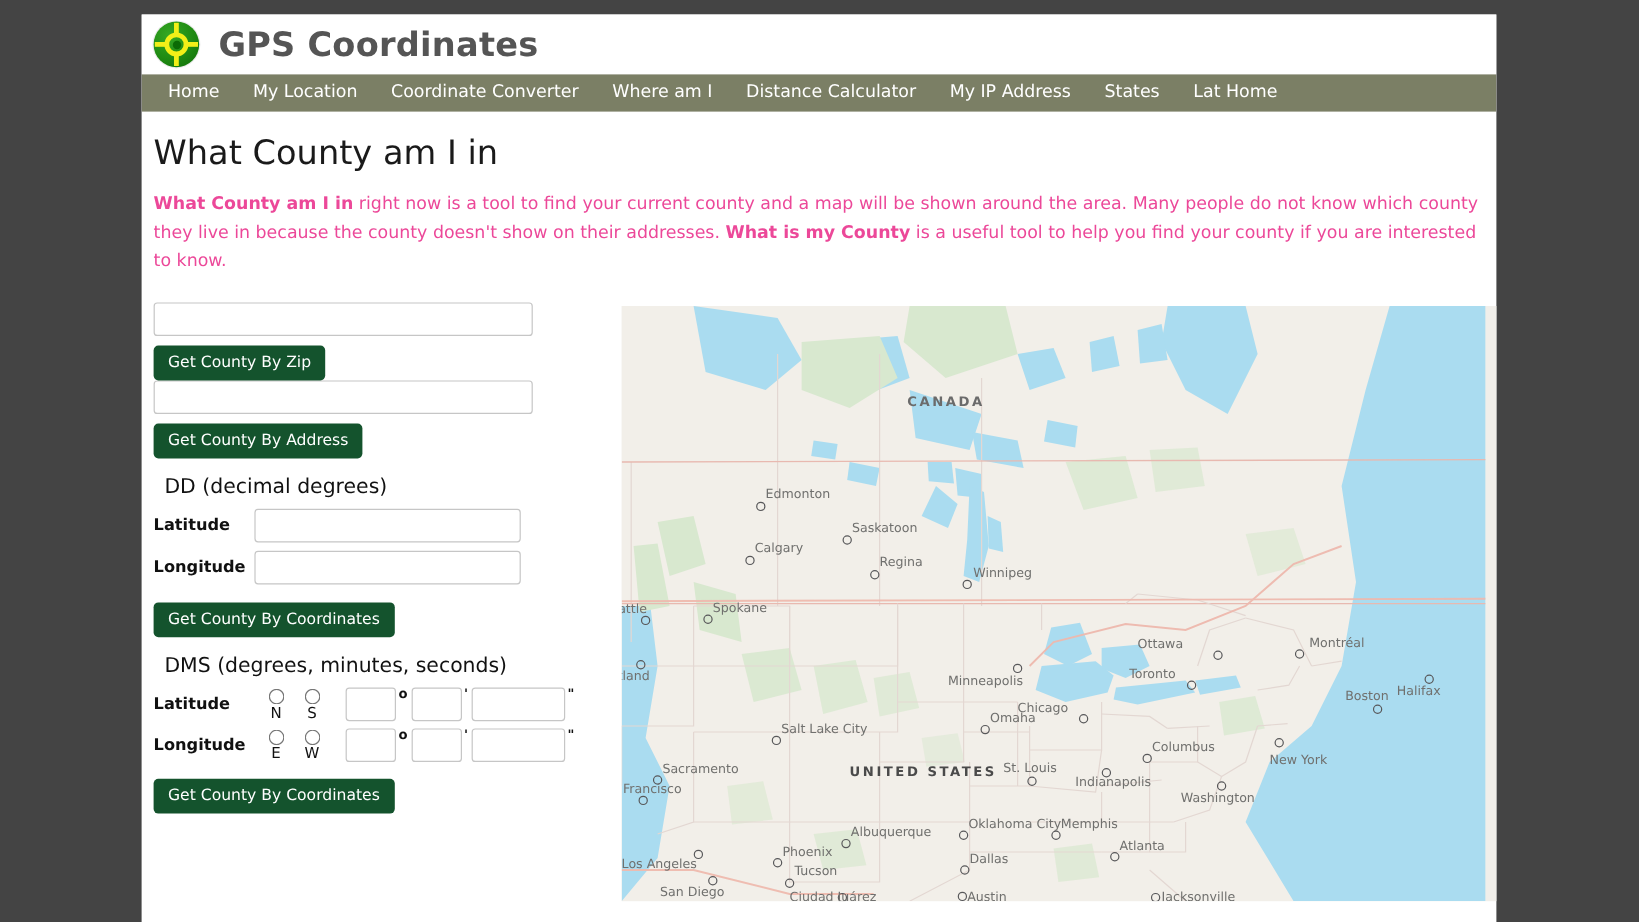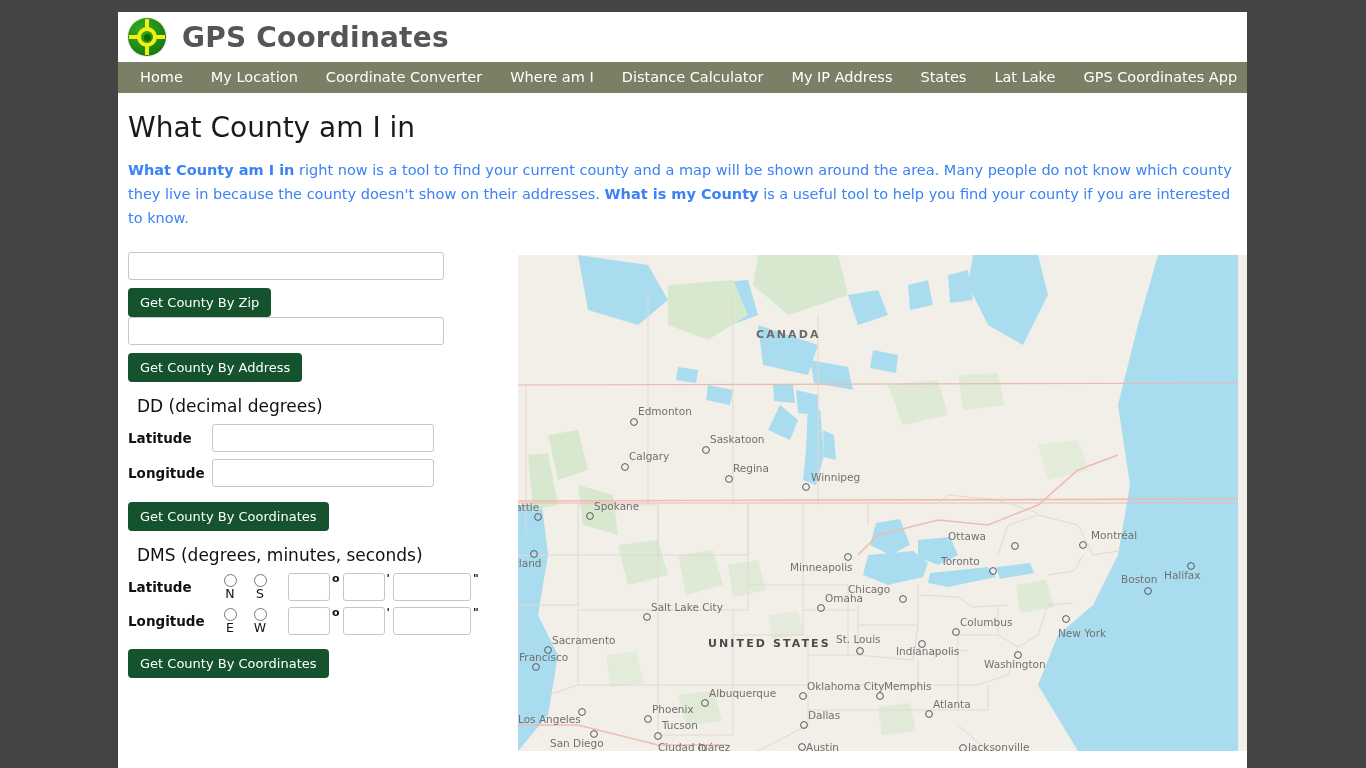--- a/index.html
+++ b/index.html
@@ -86,21 +86,21 @@
   h1.page-title {
     font-size: 28px;
     font-weight: normal;
     color: #1a1a1a;
     margin: 18px 0 14px 0;
     font-family: "DejaVu Sans", "Liberation Sans", sans-serif;
   }
   p.intro {
     font-size: 14.5px;
     line-height: 24px;
-    color: #3b82f6;
+    color: #ec4899;
     margin: 0;
   }
   p.intro b { font-weight: bold; }
   
   .cols { display: flex; margin-top: 22px; }
   .left-col { width: 380px; flex: 0 0 380px; }
   .right-col { flex: 1 1 auto; padding-left: 10px; }
 
   .field-label {
     font-size: 17px;
@@ -266,22 +266,21 @@
   </div>
 
   <nav class="navbar">
     <a href="#">Home</a>
     <a href="#">My Location</a>
     <a href="#">Coordinate Converter</a>
     <a href="#">Where am I</a>
     <a href="#">Distance Calculator</a>
     <a href="#">My IP Address</a>
     <a href="#">States</a>
-    <a href="#">Lat Lake</a>
-    <a href="#">GPS Coordinates App</a>
+    <a href="#">Lat Home</a>
   </nav>
 
   <div class="content">
     <h1 class="page-title">What County am I in</h1>
     <p class="intro"><b>What County am I in</b><span> right now is a tool to find your current county and a map will be shown around the area. Many people do not know which county they live in because the county doesn't show on their addresses. </span><b>What is my County</b><span> is a useful tool to help you find your county if you are interested to know.</span></p>
 
     <div class="cols">
 
       <div class="left-col">
 

